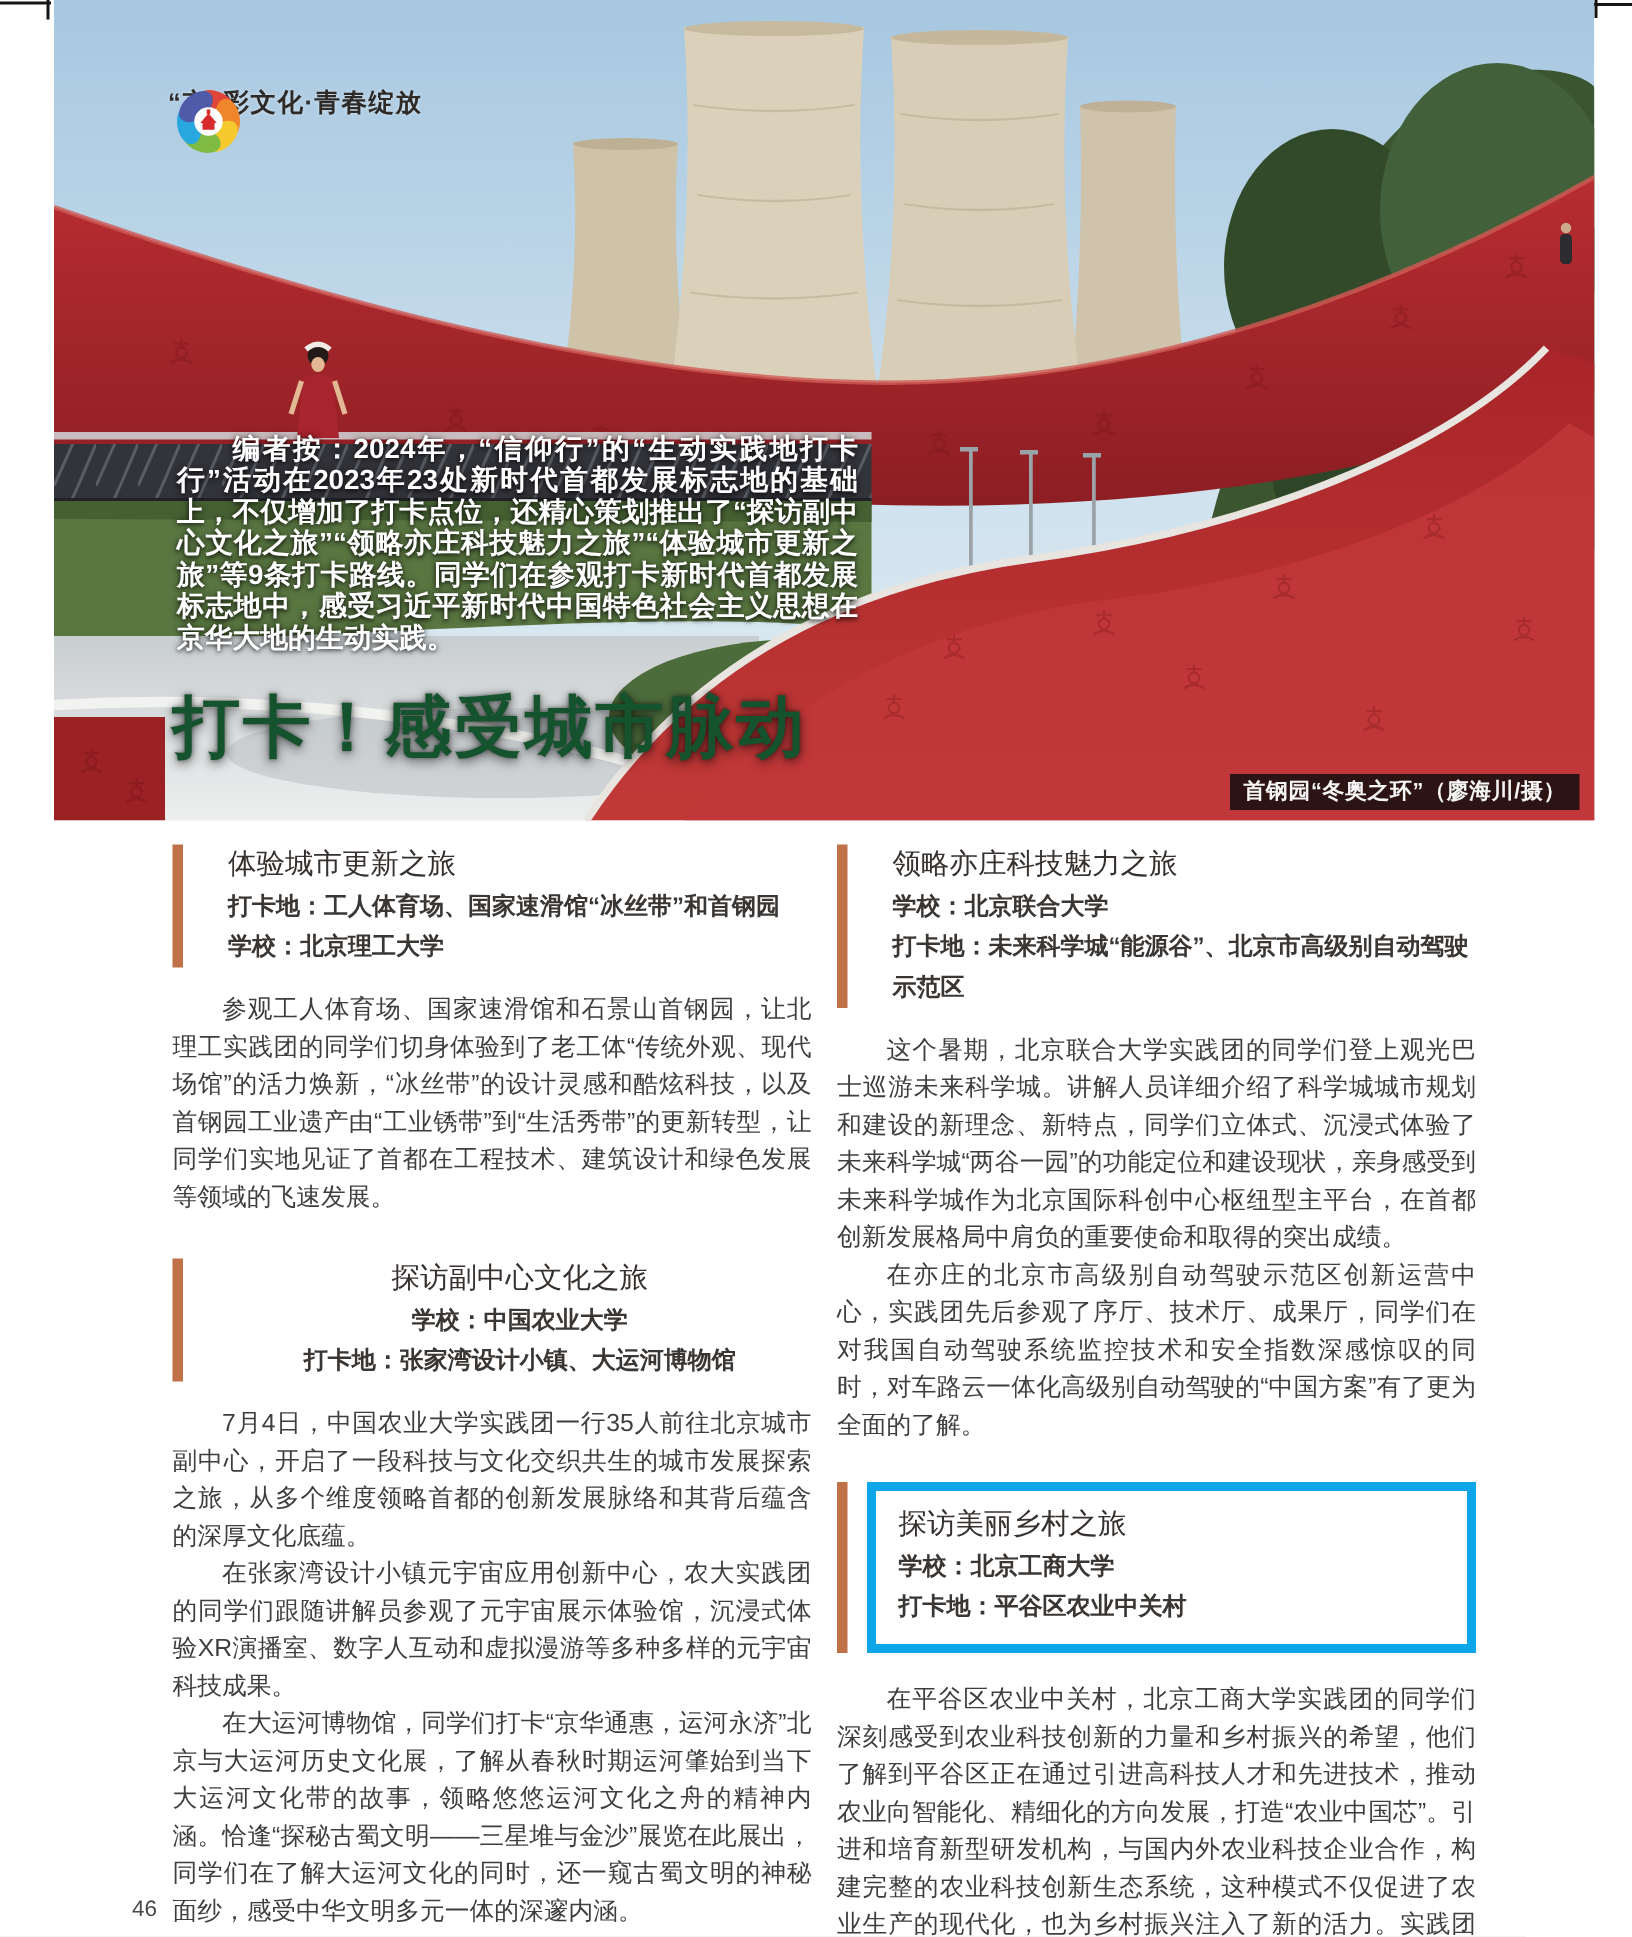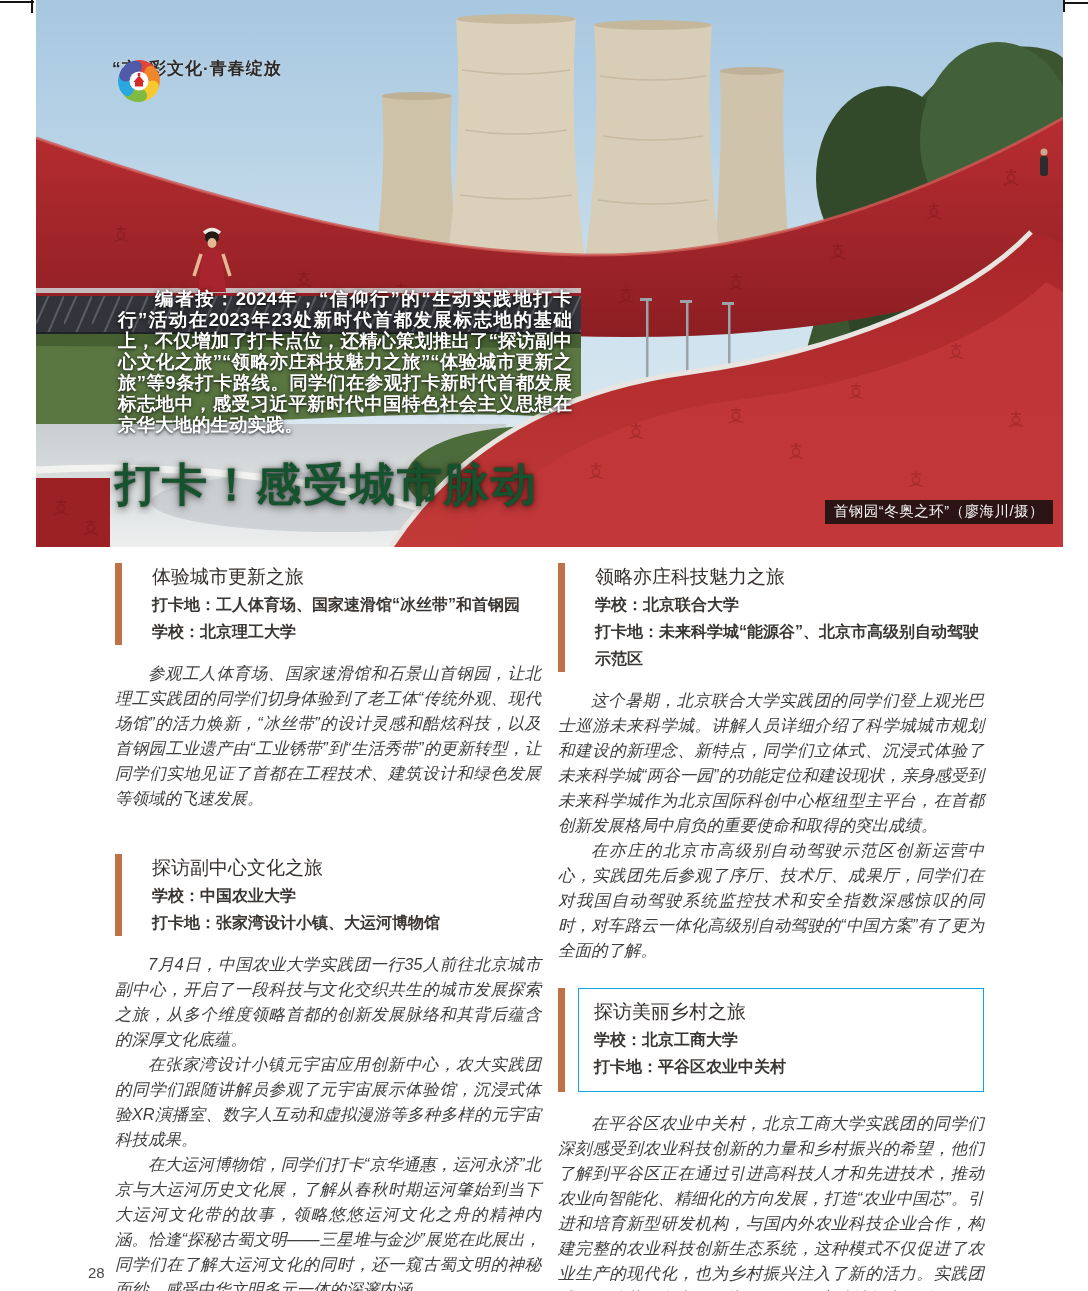--- a/index.html
+++ b/index.html
@@ -13,36 +13,36 @@
   .logo-block{position:absolute;left:76px;top:54px;width:150px;text-align:center;}
   .logo-block svg{display:block;margin:0 auto;}
   .tagline{margin-top:3px;font-size:17px;font-weight:bold;color:#2e2a27;letter-spacing:1px;
            text-shadow:0 0 3px rgba(255,255,255,.45);white-space:nowrap;}
   .editor-note{position:absolute;left:82px;top:288px;width:454px;color:#fff;font-weight:bold;
                font-size:18.5px;line-height:21px;text-align:justify;text-indent:2em;
                word-break:break-all;text-shadow:0 1px 3px rgba(0,0,0,.75),0 0 6px rgba(0,0,0,.4);}
   .hero-title{position:absolute;left:79px;top:455px;color:#14532d;font-size:45px;font-weight:900;
               letter-spacing:2px;white-space:nowrap;
               text-shadow:0 2px 8px rgba(0,0,0,.6),0 0 3px rgba(0,0,0,.45);}
-  .photo-caption{position:absolute;right:10px;top:500px;background:rgba(12,12,12,.82);color:#f5f5f5;
-                 font-size:14.5px;font-weight:normal;padding:2px 9px 3px;letter-spacing:.5px;margin-left:29px;}
+  .photo-caption{position:absolute;right:10px;top:516px;background:rgba(12,12,12,.82);color:#f5f5f5;
+                 font-size:14.5px;font-weight:bold;padding:2px 9px 3px;letter-spacing:.5px;margin-left:29px;}
   
   .col{position:absolute;top:560px;width:426px;color:#3e3e3e;}
   .col-left{left:115px;}
   .col-right{left:558px;}
   .section-header{position:relative;padding:3px 0 3px 37px;margin-bottom:13px;}
   .section-header::before{content:"";position:absolute;left:0;top:3px;bottom:3px;width:7px;
                           background:#bf7148;}
   .section-title{font-size:19px;font-weight:normal;color:#36312e;line-height:28px;}
   .section-meta{font-size:16px;font-weight:bold;color:#3a3633;line-height:27px;}
   .section-header.boxed{padding-left:0;}
-  .hl-box{margin-left:20px;border:1px solid #0ea5e9;padding:9px 12px 11px 15px;}
+  .hl-box{margin-left:20px;border:6px solid #0ea5e9;padding:9px 12px 11px 15px;}
   .body-text p{margin:0;font-size:16.5px;line-height:25px;text-align:justify;text-indent:2em;
                word-break:break-all;}
-  .body-text{margin-bottom:10px;font-style:italic;}
+  .body-text{margin-bottom:10px;}
   .page-number{position:absolute;left:88px;top:1264px;font-size:15px;color:#4a4a4a;}
 </style>
 </head>
 <body>
 
 <div class="page">
 
   <div class="crop" style="left:0;top:1px;width:34px;height:2px;"></div>
   <div class="crop" style="left:31px;top:0;width:2px;height:13px;"></div>
   <div class="crop" style="right:0;top:2px;width:26px;height:2px;"></div>
@@ -210,21 +210,21 @@
   <div class="col col-left">
     <div class="section-header">
       <div class="section-title">体验城市更新之旅</div>
       <div class="section-meta">打卡地：工人体育场、国家速滑馆“冰丝带”和首钢园</div>
       <div class="section-meta">学校：北京理工大学</div>
     </div>
     <div class="body-text">
       <p>参观工人体育场、国家速滑馆和石景山首钢园，让北理工实践团的同学们切身体验到了老工体“传统外观、现代场馆”的活力焕新，“冰丝带”的设计灵感和酷炫科技，以及首钢园工业遗产由“工业锈带”到“生活秀带”的更新转型，让同学们实地见证了首都在工程技术、建筑设计和绿色发展等领域的飞速发展。</p>
     </div>
 
-    <div class="section-header" style="margin-top:40px;">
+    <div class="section-header" style="margin-top:25px;text-align:center;">
       <div class="section-title">探访副中心文化之旅</div>
       <div class="section-meta">学校：中国农业大学</div>
       <div class="section-meta">打卡地：张家湾设计小镇、大运河博物馆</div>
     </div>
     <div class="body-text">
       <p>7月4日，中国农业大学实践团一行35人前往北京城市副中心，开启了一段科技与文化交织共生的城市发展探索之旅，从多个维度领略首都的创新发展脉络和其背后蕴含的深厚文化底蕴。</p>
       <p>在张家湾设计小镇元宇宙应用创新中心，农大实践团的同学们跟随讲解员参观了元宇宙展示体验馆，沉浸式体验XR演播室、数字人互动和虚拟漫游等多种多样的元宇宙科技成果。</p>
       <p>在大运河博物馆，同学们打卡“京华通惠，运河永济”北京与大运河历史文化展，了解从春秋时期运河肇始到当下大运河文化带的故事，领略悠悠运河文化之舟的精神内涵。恰逢“探秘古蜀文明——三星堆与金沙”展览在此展出，同学们在了解大运河文化的同时，还一窥古蜀文明的神秘面纱，感受中华文明多元一体的深邃内涵。</p>
     </div>
   </div>
@@ -246,14 +246,14 @@
         <div class="section-meta">学校：北京工商大学</div>
         <div class="section-meta">打卡地：平谷区农业中关村</div>
       </div>
     </div>
     <div class="body-text">
       <p><span>在平谷区农业中关村，北京工商大学实践团的同学们深刻感受到农业科技创新的力量和乡村振兴的希望，他们了解到平谷区正在通过引进高科技人才和先进技术，推动农业向智能化、精细化的方向发展，打造“农业中国芯”。引进和培育新型研发机构，与国内外农业科技企业合作，构建完整的农业科技创新生态系统，这种模式不仅促进了农业生产的现代化，也为乡村振兴注入了新的活力。实践团成员王佳莉同学表示，此次“信仰行”实践地打卡活动，不仅是一次文化和信仰的教育之旅，更是一次青年自我成长和社会参与的实践过程。</span></p>
     </div>
 
   </div>
 
-  <div class="page-number">28</div>
+  <div class="page-number">46</div>
 </div>
 
 </body></html>

